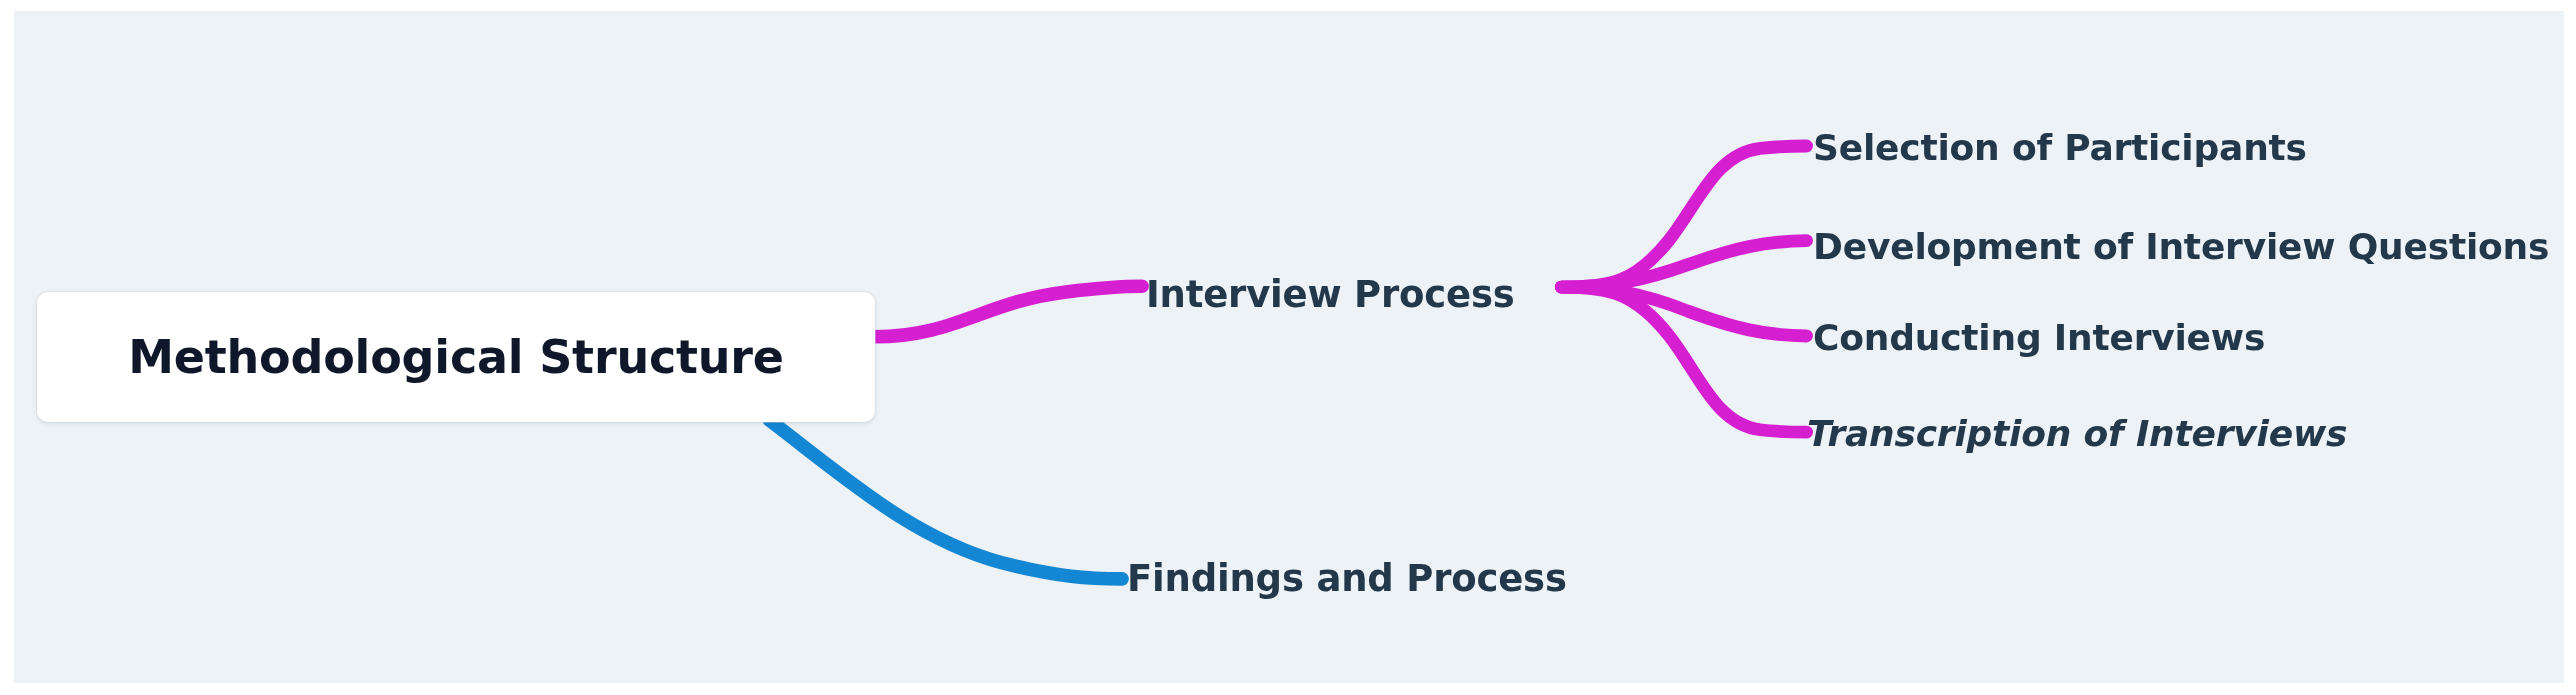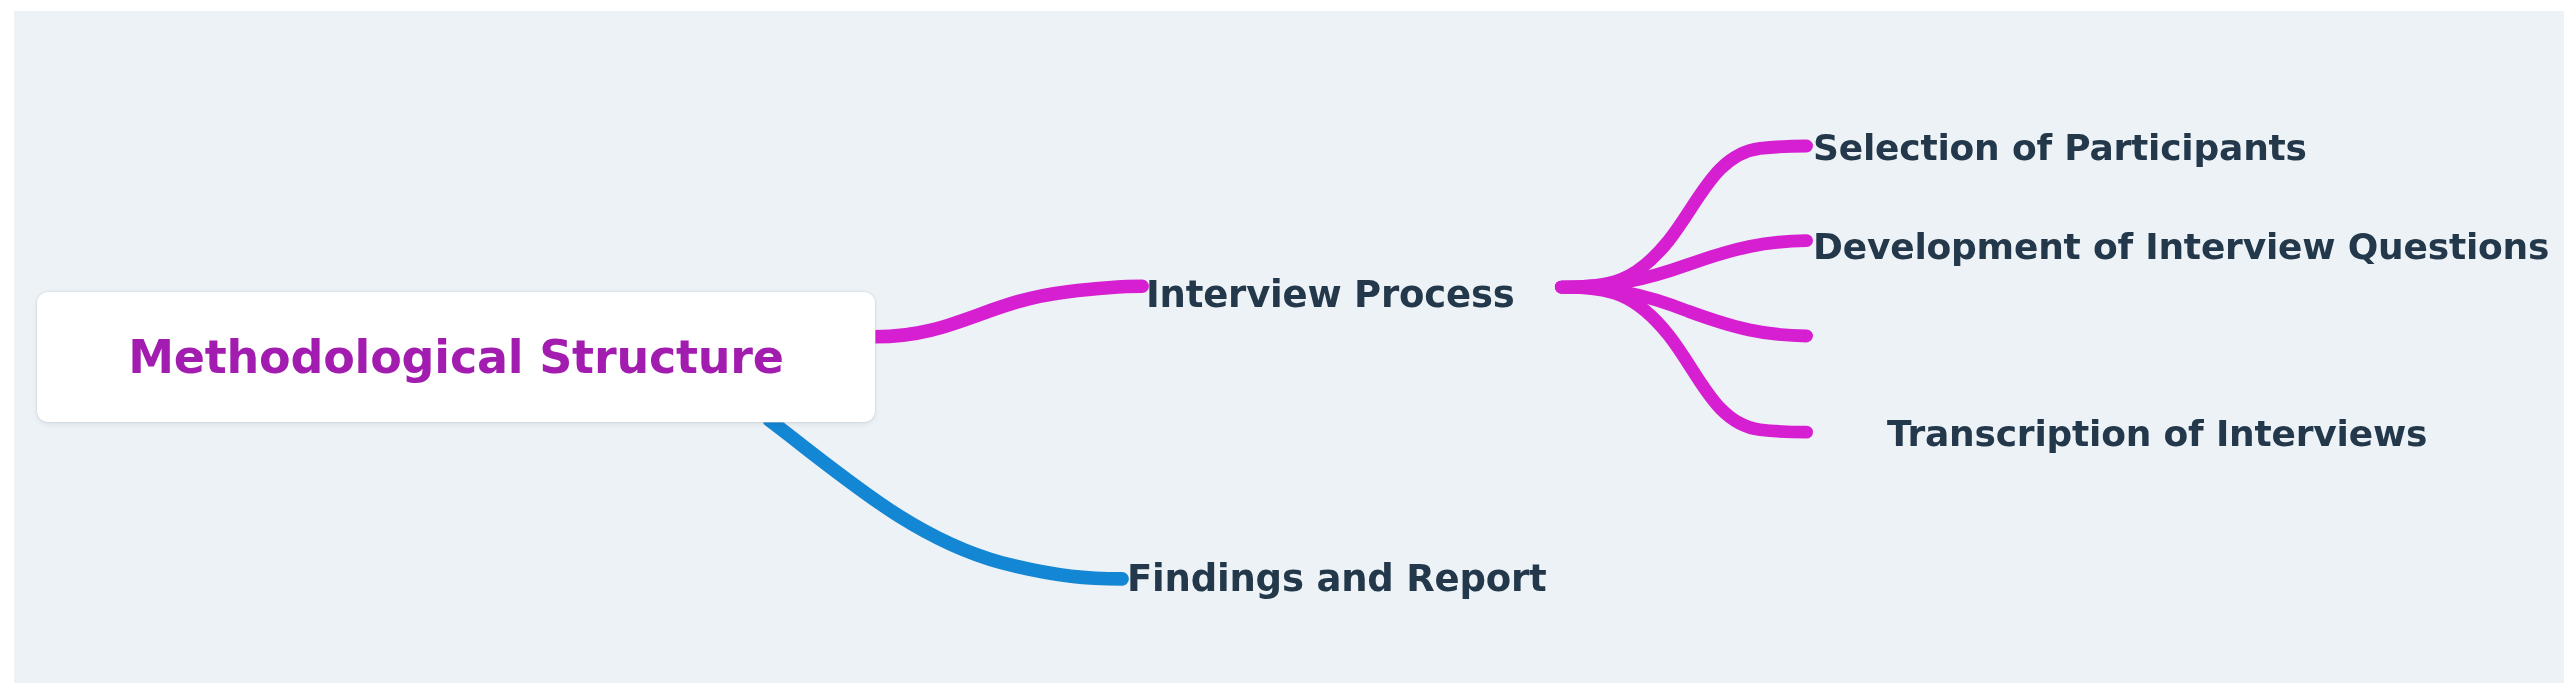--- a/index.html
+++ b/index.html
@@ -60,21 +60,21 @@
     background: #ffffff;
     border-radius: 11.2px;
     box-shadow: 0 1.6px 4.8px rgba(26,48,70,0.10), 0 0 0 0.8px rgba(210,222,232,0.55);
     display: flex;
     align-items: center;
     justify-content: center;
   }
   #root-node-label {
     font-size: 46px;
     font-weight: 700;
-    color: #a21caf;
+    color: #0f172a;
     letter-spacing: -0.2px;
     line-height: 1;
   }
 </style>
 </head>
 <body>
 
 <div id="mindmap-root">
 
   <div id="mindmap-canvas"></div>
@@ -99,30 +99,33 @@
 
   <div id="root-node">
     <span id="root-node-label">Methodological Structure</span>
   </div>
 
   <div class="node-label branch-label" style="left:1146px; top:268px;margin-top:8px;">
     <span>Interview Process</span>
   </div>
 
   <div class="node-label branch-label" style="left:1127px; top:560px;">
-    <span>Findings and Report</span>
+    <span>Findings and Process</span>
   </div>
 
   <div class="node-label leaf-label" style="left:1813px; top:130px;">
     <span>Selection of Participants</span>
   </div>
 
   <div class="node-label leaf-label" style="left:1813px; top:229px;">
     <span>Development of Interview Questions</span>
   </div>
 
+  <div class="node-label leaf-label" style="left:1813px; top:320px;">
+    <span>Conducting Interviews</span>
+  </div>
 
-  <div class="node-label leaf-label" style="left:1887px; top:416px;">
+  <div class="node-label leaf-label" style="left:1807px; top:416px;font-style:italic;">
     <span>Transcription of Interviews</span>
   </div>
 
 </div>
 
 
 </body></html>

